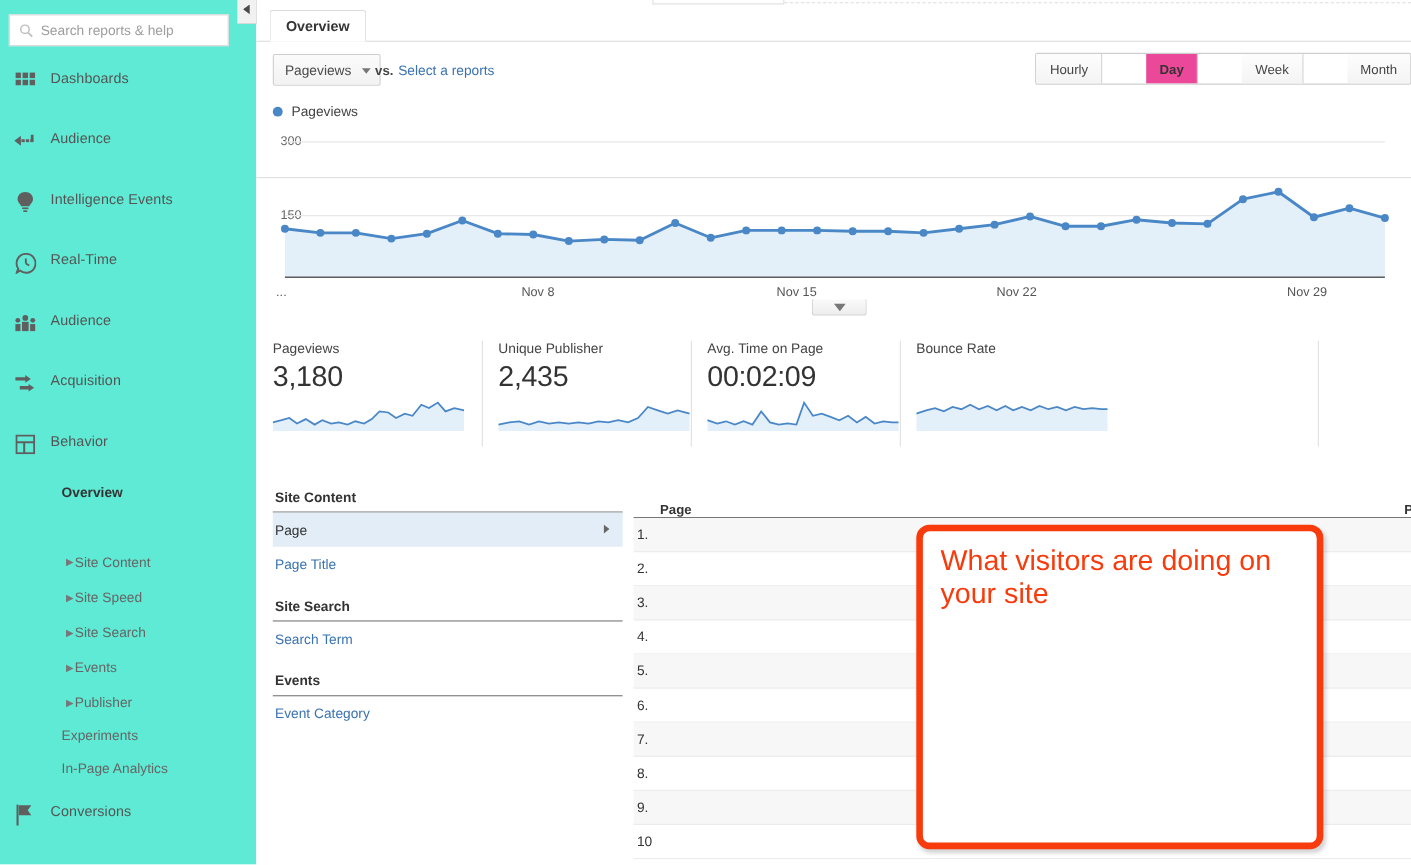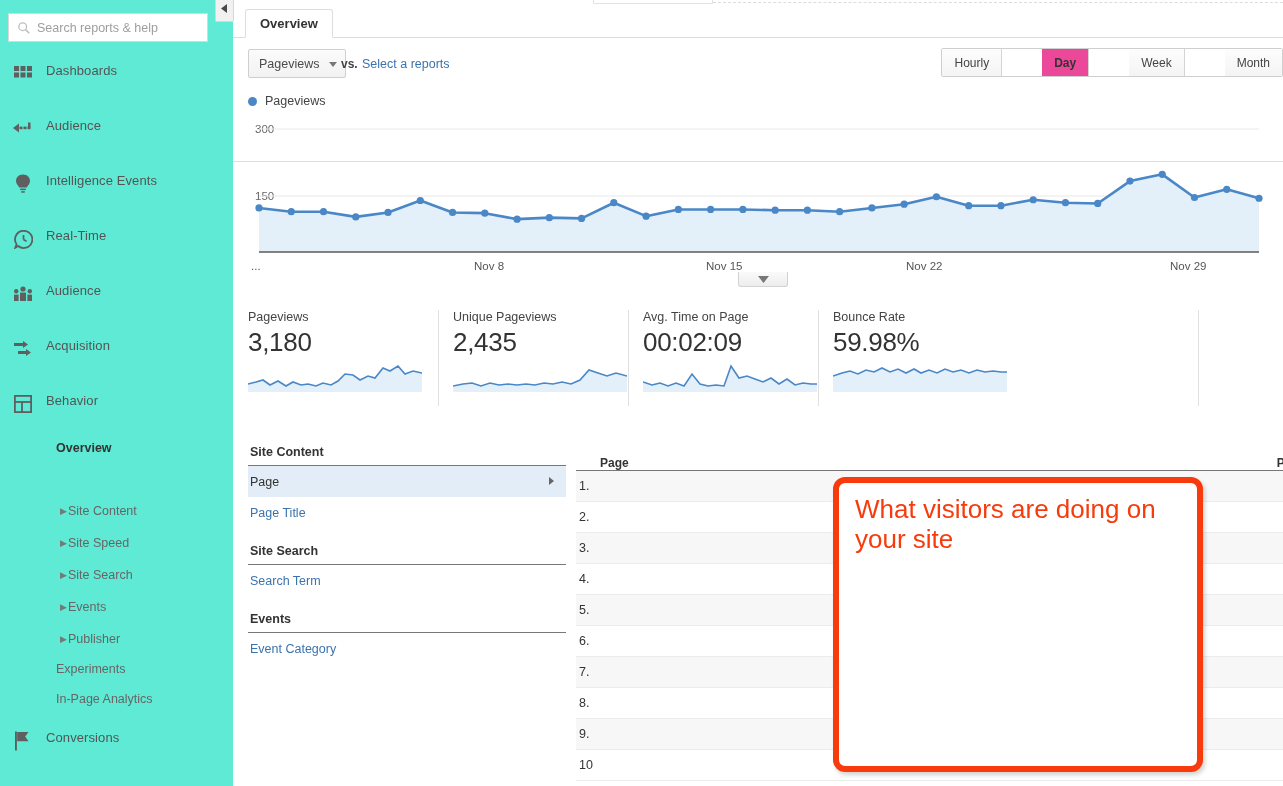--- a/index.html
+++ b/index.html
@@ -440,38 +440,37 @@
     <div class="cards">
       <div class="card">
         <div class="card-label">Pageviews</div>
         <div class="card-value">3,180</div>
         <svg class="card-spark" width="174" height="32" viewBox="0 0 174 32">
           <path d="M0 24 L8 22 L15 20 L22 25 L30 21 L38 26 L45 22 L53 25 L60 24 L68 26 L75 23 L83 25 L90 21 L97 14 L105 15 L112 20 L120 16 L127 18 L135 8 L142 11 L150 6 L157 14 L165 11 L174 13 L174 32 L0 32 Z" fill="#e3eff9"></path>
           <path d="M0 24 L8 22 L15 20 L22 25 L30 21 L38 26 L45 22 L53 25 L60 24 L68 26 L75 23 L83 25 L90 21 L97 14 L105 15 L112 20 L120 16 L127 18 L135 8 L142 11 L150 6 L157 14 L165 11 L174 13" fill="none" stroke="#4a87c7" stroke-width="1.6"></path>
         </svg>
       </div>
       <div class="card">
-        <div class="card-label">Unique Pageviews</div>
+        <div class="card-label">Unique Publisher</div>
         <div class="card-value">2,435</div>
         <svg class="card-spark" width="174" height="32" viewBox="0 0 174 32">
           <path d="M0 26 L10 24 L19 23 L28 26 L37 23 L46 25 L55 24 L64 25 L73 24 L82 25 L91 23 L100 24 L109 22 L118 24 L127 20 L136 10 L145 13 L154 16 L163 13 L174 16 L174 32 L0 32 Z" fill="#e3eff9"></path>
           <path d="M0 26 L10 24 L19 23 L28 26 L37 23 L46 25 L55 24 L64 25 L73 24 L82 25 L91 23 L100 24 L109 22 L118 24 L127 20 L136 10 L145 13 L154 16 L163 13 L174 16" fill="none" stroke="#4a87c7" stroke-width="1.6"></path>
         </svg>
       </div>
       <div class="card">
         <div class="card-label">Avg. Time on Page</div>
         <div class="card-value">00:02:09</div>
         <svg class="card-spark" width="174" height="32" viewBox="0 0 174 32">
           <path d="M0 22 L9 25 L17 23 L25 26 L33 23 L41 26 L49 14 L57 24 L65 26 L73 25 L81 26 L88 6 L96 18 L104 16 L112 19 L120 22 L128 18 L136 24 L144 19 L152 25 L160 23 L168 24 L174 24 L174 32 L0 32 Z" fill="#e3eff9"></path>
           <path d="M0 22 L9 25 L17 23 L25 26 L33 23 L41 26 L49 14 L57 24 L65 26 L73 25 L81 26 L88 6 L96 18 L104 16 L112 19 L120 22 L128 18 L136 24 L144 19 L152 25 L160 23 L168 24 L174 24" fill="none" stroke="#4a87c7" stroke-width="1.6"></path>
         </svg>
       </div>
       <div class="card">
         <div class="card-label">Bounce Rate</div>
-        <div class="card-value">59.98%</div>
         <svg class="card-spark" width="174" height="32" viewBox="0 0 174 32">
           <path d="M0 16 L9 13 L17 11 L25 14 L33 10 L41 12 L49 8 L57 12 L65 9 L73 13 L81 9 L88 13 L96 10 L104 13 L112 9 L120 12 L128 10 L136 13 L144 10 L152 12 L160 11 L168 12 L174 12 L174 32 L0 32 Z" fill="#e3eff9"></path>
           <path d="M0 16 L9 13 L17 11 L25 14 L33 10 L41 12 L49 8 L57 12 L65 9 L73 13 L81 9 L88 13 L96 10 L104 13 L112 9 L120 12 L128 10 L136 13 L144 10 L152 12 L160 11 L168 12 L174 12" fill="none" stroke="#4a87c7" stroke-width="1.6"></path>
         </svg>
       </div>
     </div>
     <div class="cards-right-edge"></div>
 
     <div class="dim-panel">
       <div class="dim-head">Site Content</div>

